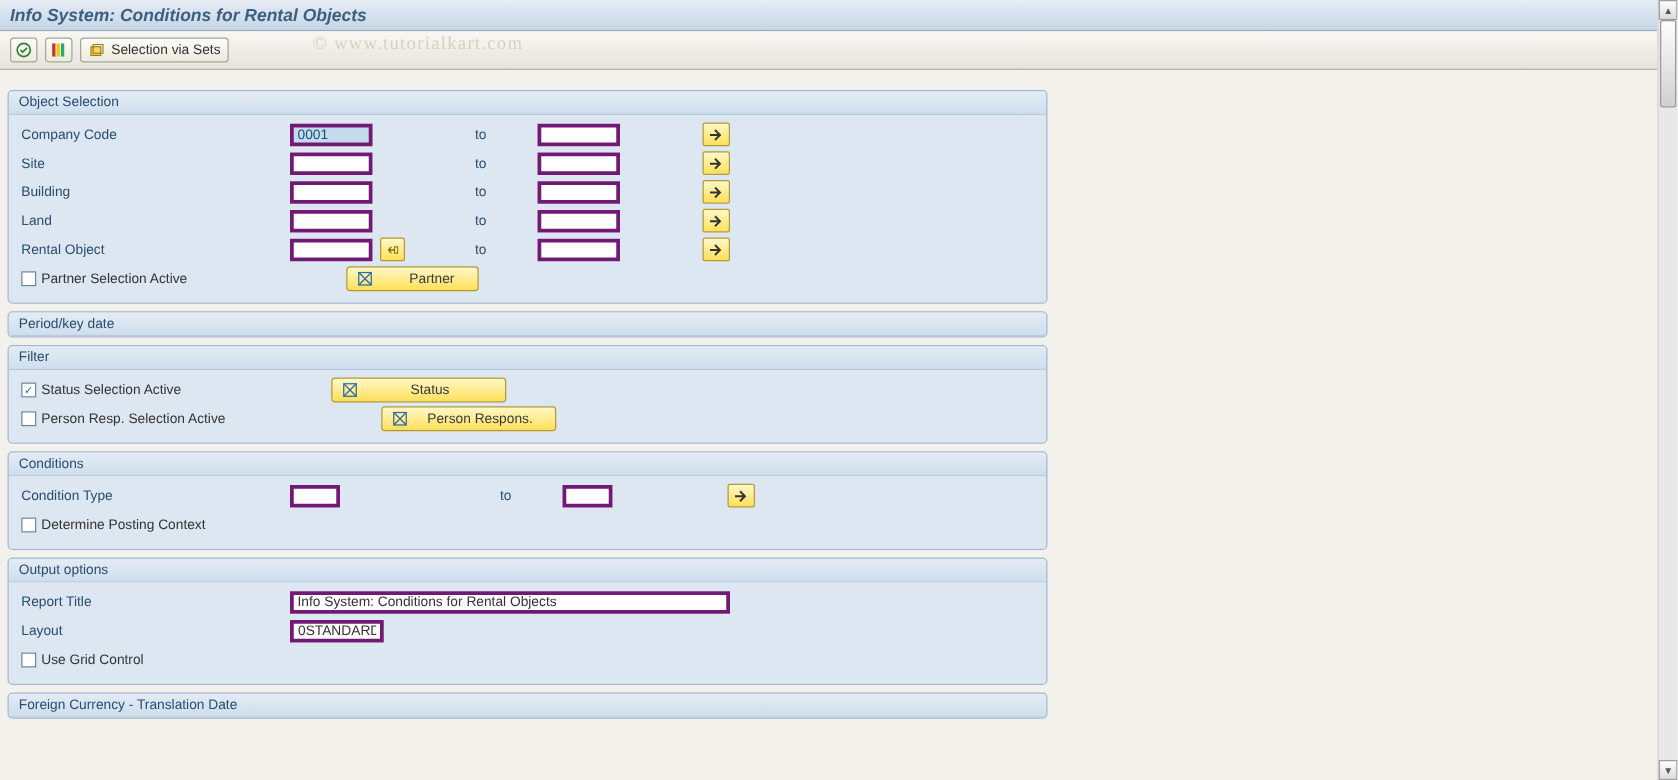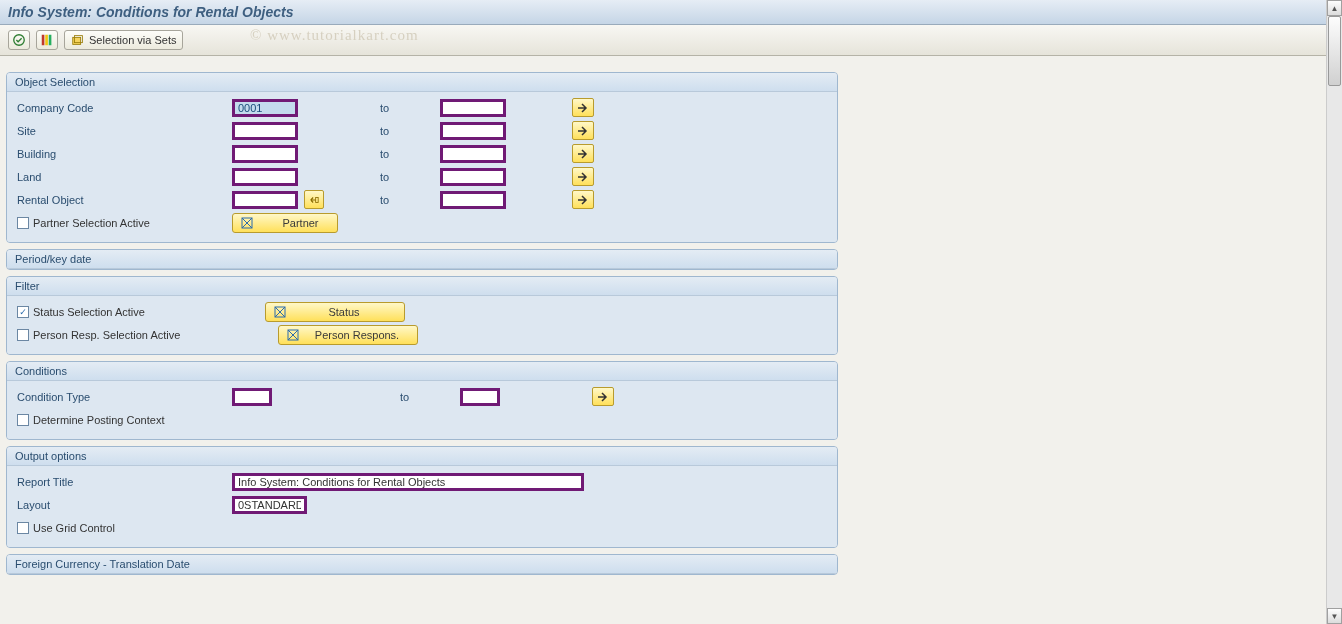--- a/index.html
+++ b/index.html
@@ -20,21 +20,21 @@
   .watermark { position:absolute; left:250px; top:2px; font-size:15px; color:#d6d0c0; font-family: "Times New Roman", serif; letter-spacing:1px; pointer-events:none; }
 
   .content { padding: 16px 6px; width: 844px; }
   .panel { border:1px solid #9fb7cf; border-radius:4px; margin-bottom:6px; background:#dfe8f0; overflow:hidden; }
   .panel-head { background: linear-gradient(#e4ecf4, #cedeee); padding:3px 8px; font-size:11px; color:#2a4d6f; border-bottom:1px solid #b8c9da; }
   .panel-body { padding:4px 10px 8px 10px; background:#dde7f1; }
   .row { display:flex; align-items:center; height:23px; }
   .lbl { width:215px; color:#2a4d6f; }
   .input { height:18px; border:3px solid #701a75; background:#fff; padding:1px 3px; font-size:11px; color:#333; }
   .input.sel { background:#c4dbed; color:#1a4c7a; }
-  .to-lbl { width:60px; text-align:left; color:#2a4d6f; padding-left:0; }
+  .to-lbl { width:50px; text-align:left; color:#2a4d6f; padding-left:0; }
   .gap { display:inline-block; }
   .arrow-btn { width:22px; height:19px; background:linear-gradient(#fff8c8,#ffe05a); border:1px solid #b89b2d; border-radius:2px; display:inline-flex; align-items:center; justify-content:center; cursor:pointer; }
   .arrow-btn svg { width:12px; height:10px; }
   .expand-btn { width:20px; height:19px; background:linear-gradient(#fff8c8,#ffe05a); border:1px solid #b89b2d; border-radius:2px; display:inline-flex; align-items:center; justify-content:center; cursor:pointer; font-size:9px; color:#8a6b00; margin-left:6px; }
   .styled-btn { height:20px; background:linear-gradient(#fff8c8,#ffe05a); border:1px solid #b89b2d; border-radius:3px; display:inline-flex; align-items:center; padding:0 8px; cursor:pointer; font-size:11px; color:#3a3a3a; gap:6px; }
   .styled-btn .mini-icon { width:12px; height:12px; }
   .chk { width:12px; height:12px; border:1px solid #6b87a3; background:#fff; display:inline-flex; align-items:center; justify-content:center; margin-right:4px; font-size:9px; color:#2a6bac; }
   .chk.checked::after { content:"✓"; }
 </style>
 </head>
@@ -147,21 +147,21 @@
             <input class="input" style="width: 66px;">
             <span class="gap" style="width:66px;"></span>
             <span class="arrow-btn">
                 <svg viewBox="0 0 12 10">
                   <path d="M1 5 h7 M5 1 l4 4 l-4 4" fill="none" stroke="#333" stroke-width="1.5"></path>
                 </svg>
               </span>
           </div>
 
           <div class="row">
-            <span style="width:215px; display:flex; align-items:center;">
+            <span style="width:260px; display:flex; align-items:center;">
               <span class="chk"></span>
               <span>Partner Selection Active</span>
             </span>
             <span class="styled-btn" style="width:106px; justify-content:flex-start;gap:19px;">
               <svg class="mini-icon" viewBox="0 0 12 12">
                   <rect x="1" y="1" width="10" height="10" fill="none" stroke="#2a6bac"></rect>
                   <path d="M1 1 l10 10 M11 1 l-10 10" stroke="#2a6bac"></path>
                 </svg>
               <span style="flex:1; text-align:center;">Partner</span>
             </span>
@@ -183,21 +183,21 @@
             </span>
             <span class="styled-btn" style="width:140px; justify-content:flex-start;">
               <svg class="mini-icon" viewBox="0 0 12 12">
                   <rect x="1" y="1" width="10" height="10" fill="none" stroke="#2a6bac"></rect>
                   <path d="M1 1 l10 10 M11 1 l-10 10" stroke="#2a6bac"></path>
                 </svg>
               <span style="flex:1; text-align:center;">Status</span>
             </span>
           </div>
           <div class="row">
-            <span style="width:261px; display:flex; ">
+            <span style="width:288px; display:flex; ">
               <span class="chk"></span>
               <span>Person Resp. Selection Active</span>
             </span>
             <span class="styled-btn" style="width:140px; justify-content:flex-start;">
               <svg class="mini-icon" viewBox="0 0 12 12">
                   <rect x="1" y="1" width="10" height="10" fill="none" stroke="#2a6bac"></rect>
                   <path d="M1 1 l10 10 M11 1 l-10 10" stroke="#2a6bac"></path>
                 </svg>
               <span style="flex:1; text-align:center;">Person Respons.</span>
             </span>

